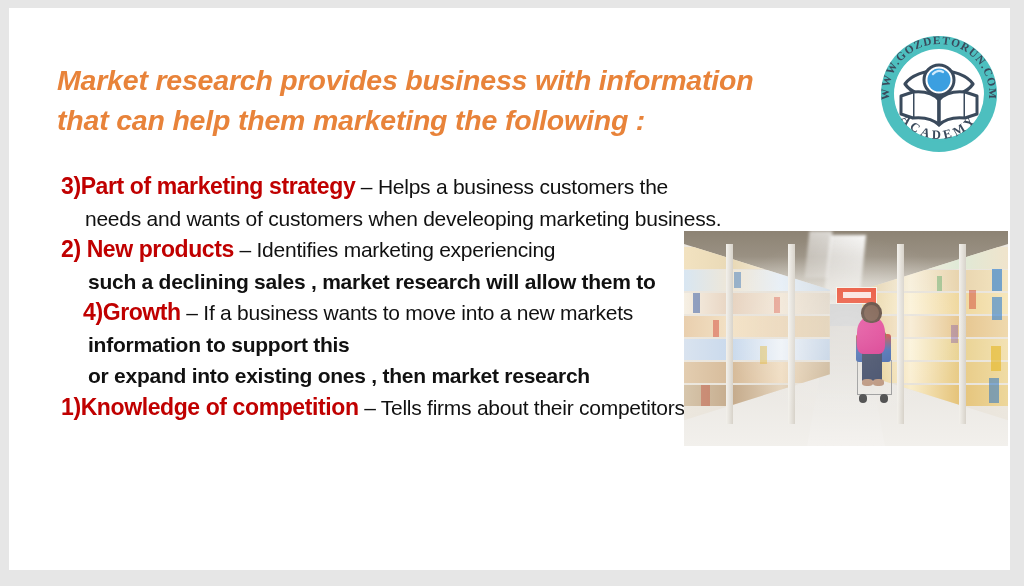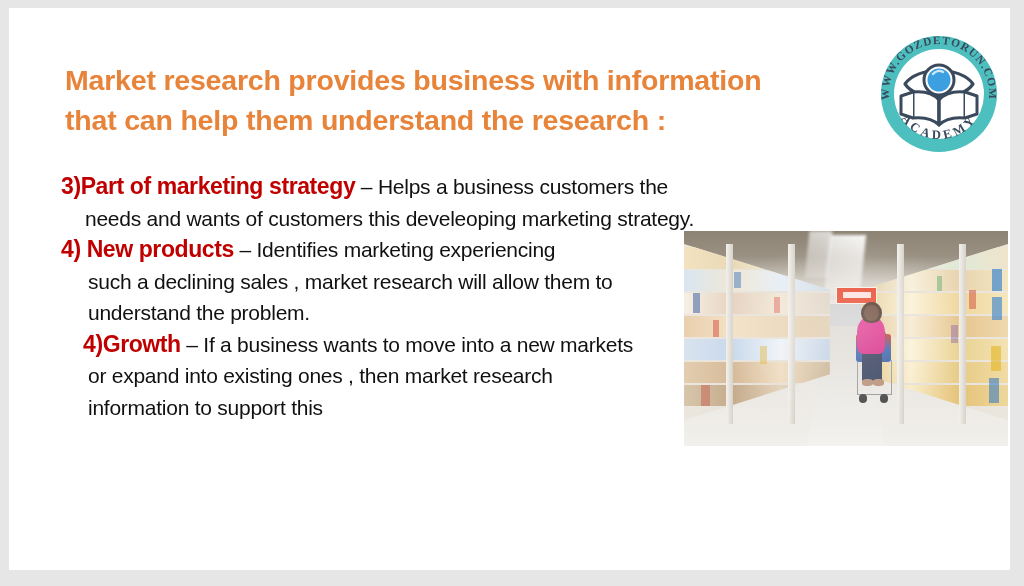--- a/index.html
+++ b/index.html
@@ -31,29 +31,30 @@
     top: 8px;
     width: 1001px;
     height: 562px;
     background: #ffffff;
     overflow: hidden;
   }
 
   
   #slide-title {
     position: absolute;
-    left: 56px;
+    left: 48px;
     top: 52px;
     width: 760px;
     color: #E8833A;
     font-family: "Liberation Sans", sans-serif;
     font-weight: bold;
     font-size: 28.5px;
     line-height: 40px;
     letter-spacing: -0.2px;
+    font-style: italic;
   }
   #slide-title .title-line {
     display: block;
     white-space: nowrap;
   }
 
   
   #body-list {
     position: absolute;
     left: 52px;
@@ -63,21 +64,21 @@
   .body-line {
     display: block;
     white-space: nowrap;
     font-family: "Liberation Sans", sans-serif;
     font-size: 21px;
     line-height: 31.5px;
     color: #111111;
     letter-spacing: -0.25px;
   }
   .body-line.indent-1 { padding-left: 24px; }
-  .body-line.indent-2 { padding-left: 27px; }
+  .body-line.indent-2 { padding-left: 27px; font-weight: bold; }
   .body-line.indent-3 { padding-left: 22px; }
   .lead {
     color: #C00000;
     font-weight: bold;
     font-size: 23px;
     letter-spacing: -0.4px;
   }
   .rest { color: #111111; }
 
   
@@ -247,38 +248,38 @@
 </style>
 </head>
 <body>
 
 <div id="slide-frame">
 
   <div id="slide">
 
     <div id="slide-title">
       <span class="title-line">Market research provides business with information</span>
-      <span class="title-line">that can help them understand the research :</span>
+      <span class="title-line">that can help them marketing the following :</span>
     </div>
 
     <div id="body-list">
 
       <span class="body-line"><span class="lead">3)Part of marketing strategy</span><span class="rest"> – Helps a business customers the</span></span>
-      <span class="body-line indent-1">needs and wants of customers this develeoping marketing strategy.</span>
-
-      <span class="body-line"><span class="lead">4) New products</span><span class="rest"> – Identifies marketing experiencing</span></span>
+      <span class="body-line indent-1">needs and wants of customers when develeoping marketing business.</span>
+
+      <span class="body-line"><span class="lead">2) New products</span><span class="rest"> – Identifies marketing experiencing</span></span>
 
       <span class="body-line indent-2">such a declining sales , market research will allow them to</span>
-      <span class="body-line indent-2">understand the problem.</span>
 
       <span class="body-line indent-3"><span class="lead">4)Growth</span><span class="rest"> – If a business wants to move into a new markets</span></span>
+      <span class="body-line indent-2">information to  support this</span>
       <span class="body-line indent-2">or expand into existing ones , then market research</span>
-      <span class="body-line indent-2">information to  support this</span>
-
-
+
+
+      <span class="body-line"><span class="lead">1)Knowledge of competition</span><span class="rest"> – Tells firms about their competitors</span></span>
 
     </div>
 
     <div id="photo-frame">
       <div id="photo">
         <div class="ceiling"></div>
         <div class="light-strip"></div>
         <div class="light-strip b"></div>
         <div class="floor"></div>
         <div class="aisle"></div>

